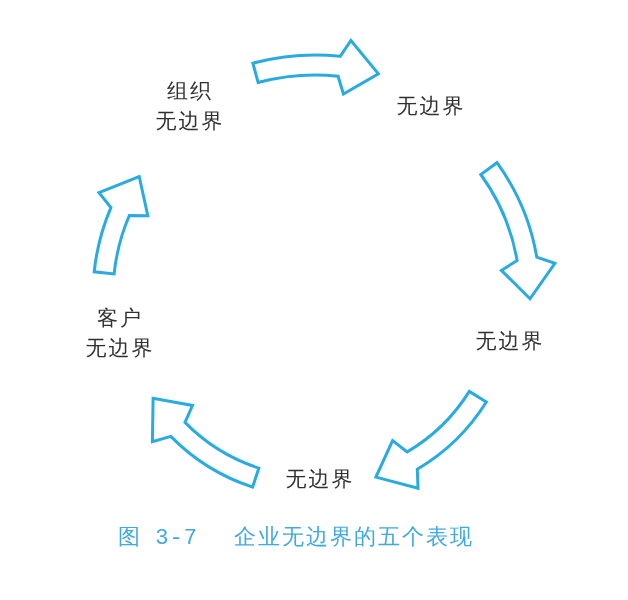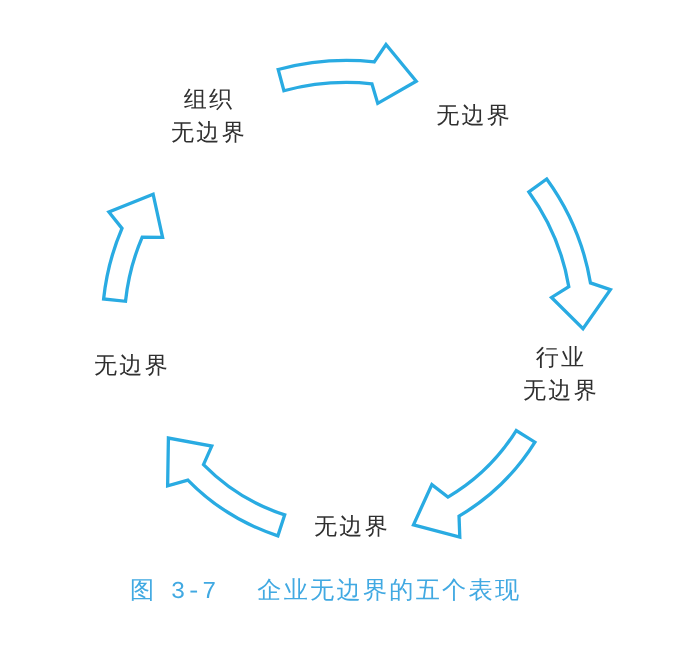--- a/index.html
+++ b/index.html
@@ -67,29 +67,29 @@
   <div class="node" style="left:190px; top:108px">
     <div>组织</div>
     <div>无边界</div>
   </div>
 
   <div class="node" style="left:431px; top:108px">
     <div>无边界</div>
   </div>
 
   <div class="node" style="left:510px; top:343px">
-    <div>行业</div>
     <div>无边界</div>
   </div>
 
   <div class="node" style="left:320px; top:481px">
     <div>无边界</div>
   </div>
 
   <div class="node" style="left:120px; top:335px">
+    <div>客户</div>
     <div>无边界</div>
   </div>
 
   <div class="caption">
     <span class="fig-label">图 3-7</span><span class="fig-title">企业无边界的五个表现</span>
   </div>
 
 </div>
 
 </body></html>

